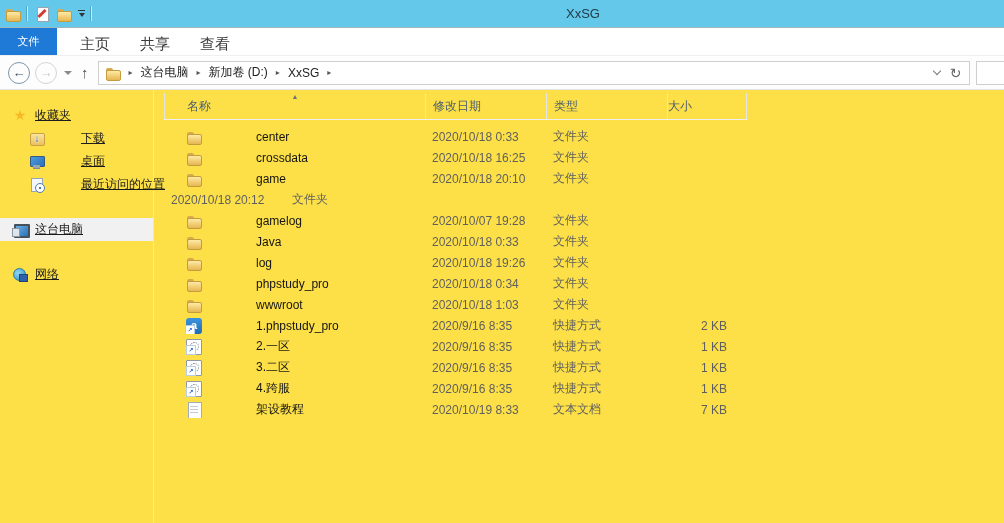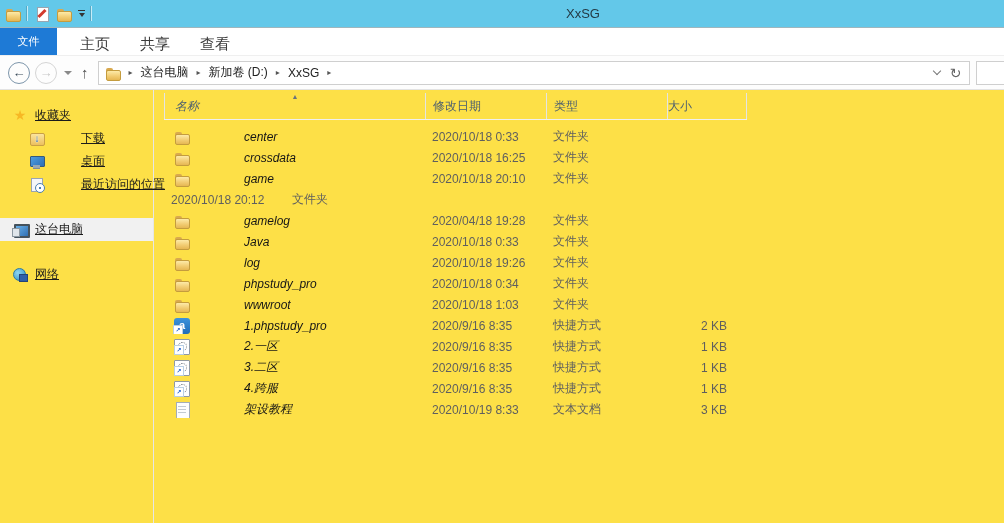--- a/index.html
+++ b/index.html
@@ -42,21 +42,21 @@
   .side-section { margin-bottom:22px;text-decoration:underline; }
   .side-row { height:23px; display:flex; align-items:center; gap:7px; padding-left:12px; }
   .side-row.child { padding-left:29px;gap:36px; }
   .side-row.selected { background:#f1f1f1; }
   .side-label { color:#1a1a1a; white-space:nowrap; }
 
   .content { position:relative; flex:1; padding-left:10px; }
   .hdr { margin-top:3px; width:583px; height:27px; display:flex; border-bottom:1px solid #efefef; }
   .hcell { position:relative; border-left:1px solid #e4e4e4; display:flex; align-items:center; color:#4c5f6f; }
   .hcell:last-child { border-right:1px solid #e4e4e4; }
-  .c0 { width:261px; padding-left:10px;font-style:italic; }
+  .c0 { width:261px; padding-left:22px; }
   .c1 { width:121px; padding-left:7px; }
   .c2 { width:121px; padding-left:7px; }
   .c3 { width:80px; }
   .hcell.c3 { }
   .sort-arrow { position:absolute; top:0px; left:50%; transform:translateX(-50%); font-size:7px; color:#6a737c; line-height:8px; }
   .rows { margin-top:6px; width:583px; }
   .frow { height:21px; display:flex; align-items:center; }
   .cell { display:flex; align-items:center; overflow:hidden; white-space:nowrap;gap:48px; }
   .cell.c1,.cell.c2 { color:#5f5f5f; }
   .cell.c3 { color:#5f5f5f; justify-content:flex-end; padding-right:20px; }
@@ -248,21 +248,21 @@
           <div class="frow" data-name="file-row">
             <div class="cell c1" data-name="file-date">2020/10/18 20:12</div>
             <div class="cell c2" data-name="file-type">文件夹</div>
             <div class="cell c3" data-name="file-size"></div>
           </div>
           <div class="frow" data-name="file-row">
             <div class="cell c0" data-name="file-name-cell">
               <span class="icon" data-name="folder-icon"></span>
               <span class="fname" data-name="file-name">gamelog</span>
             </div>
-            <div class="cell c1" data-name="file-date">2020/04/18 19:28</div>
+            <div class="cell c1" data-name="file-date">2020/10/07 19:28</div>
             <div class="cell c2" data-name="file-type">文件夹</div>
             <div class="cell c3" data-name="file-size"></div>
           </div>
           <div class="frow" data-name="file-row">
             <div class="cell c0" data-name="file-name-cell">
               <span class="icon" data-name="folder-icon"></span>
               <span class="fname" data-name="file-name">Java</span>
             </div>
             <div class="cell c1" data-name="file-date">2020/10/18 0:33</div>
             <div class="cell c2" data-name="file-type">文件夹</div>
@@ -331,19 +331,19 @@
             <div class="cell c2" data-name="file-type">快捷方式</div>
             <div class="cell c3" data-name="file-size">1 KB</div>
           </div>
           <div class="frow" data-name="file-row">
             <div class="cell c0" data-name="file-name-cell">
               <span class="icon" data-name="text-doc-icon"></span>
               <span class="fname" data-name="file-name">架设教程</span>
             </div>
             <div class="cell c1" data-name="file-date">2020/10/19 8:33</div>
             <div class="cell c2" data-name="file-type">文本文档</div>
-            <div class="cell c3" data-name="file-size">3 KB</div>
+            <div class="cell c3" data-name="file-size">7 KB</div>
           </div>
         </div>
     </div>
   </div>
 
 </div>
 
 </body></html>

